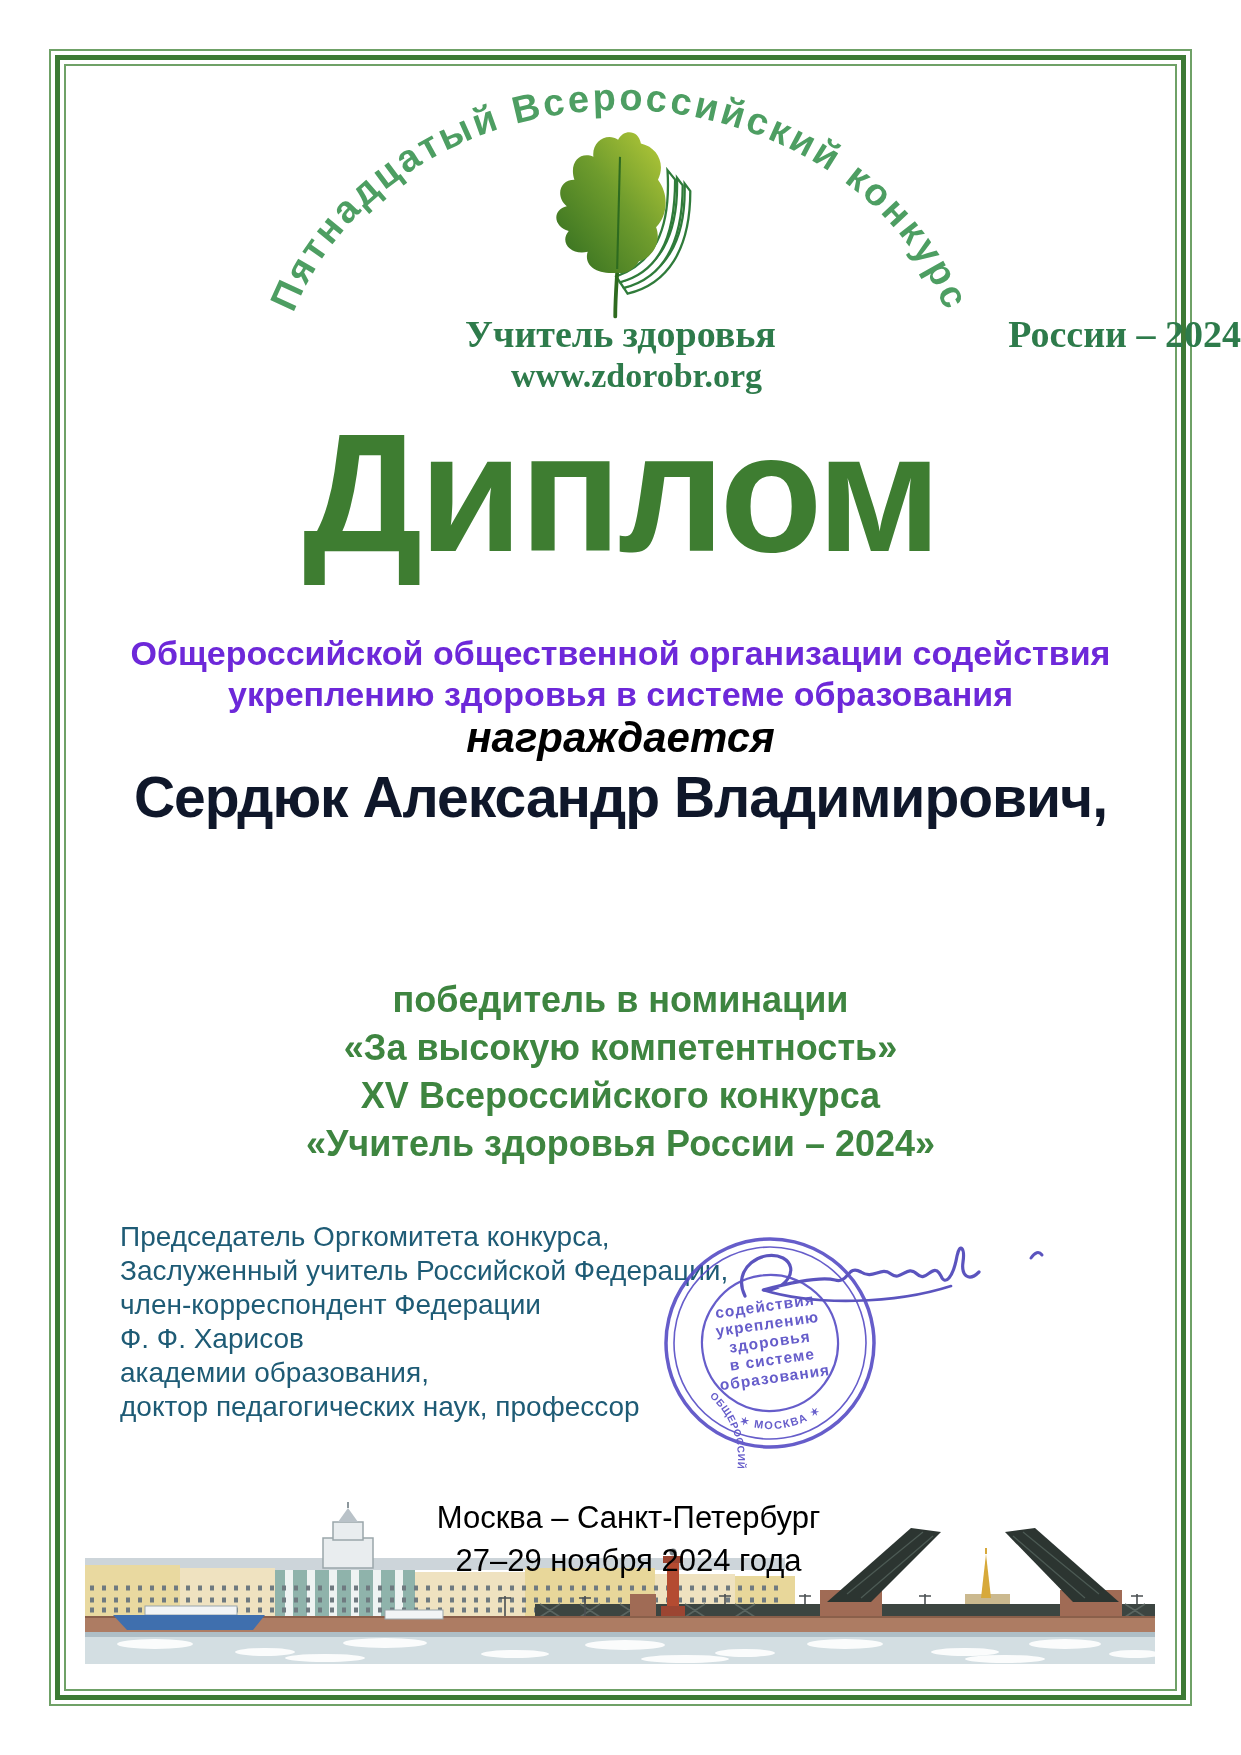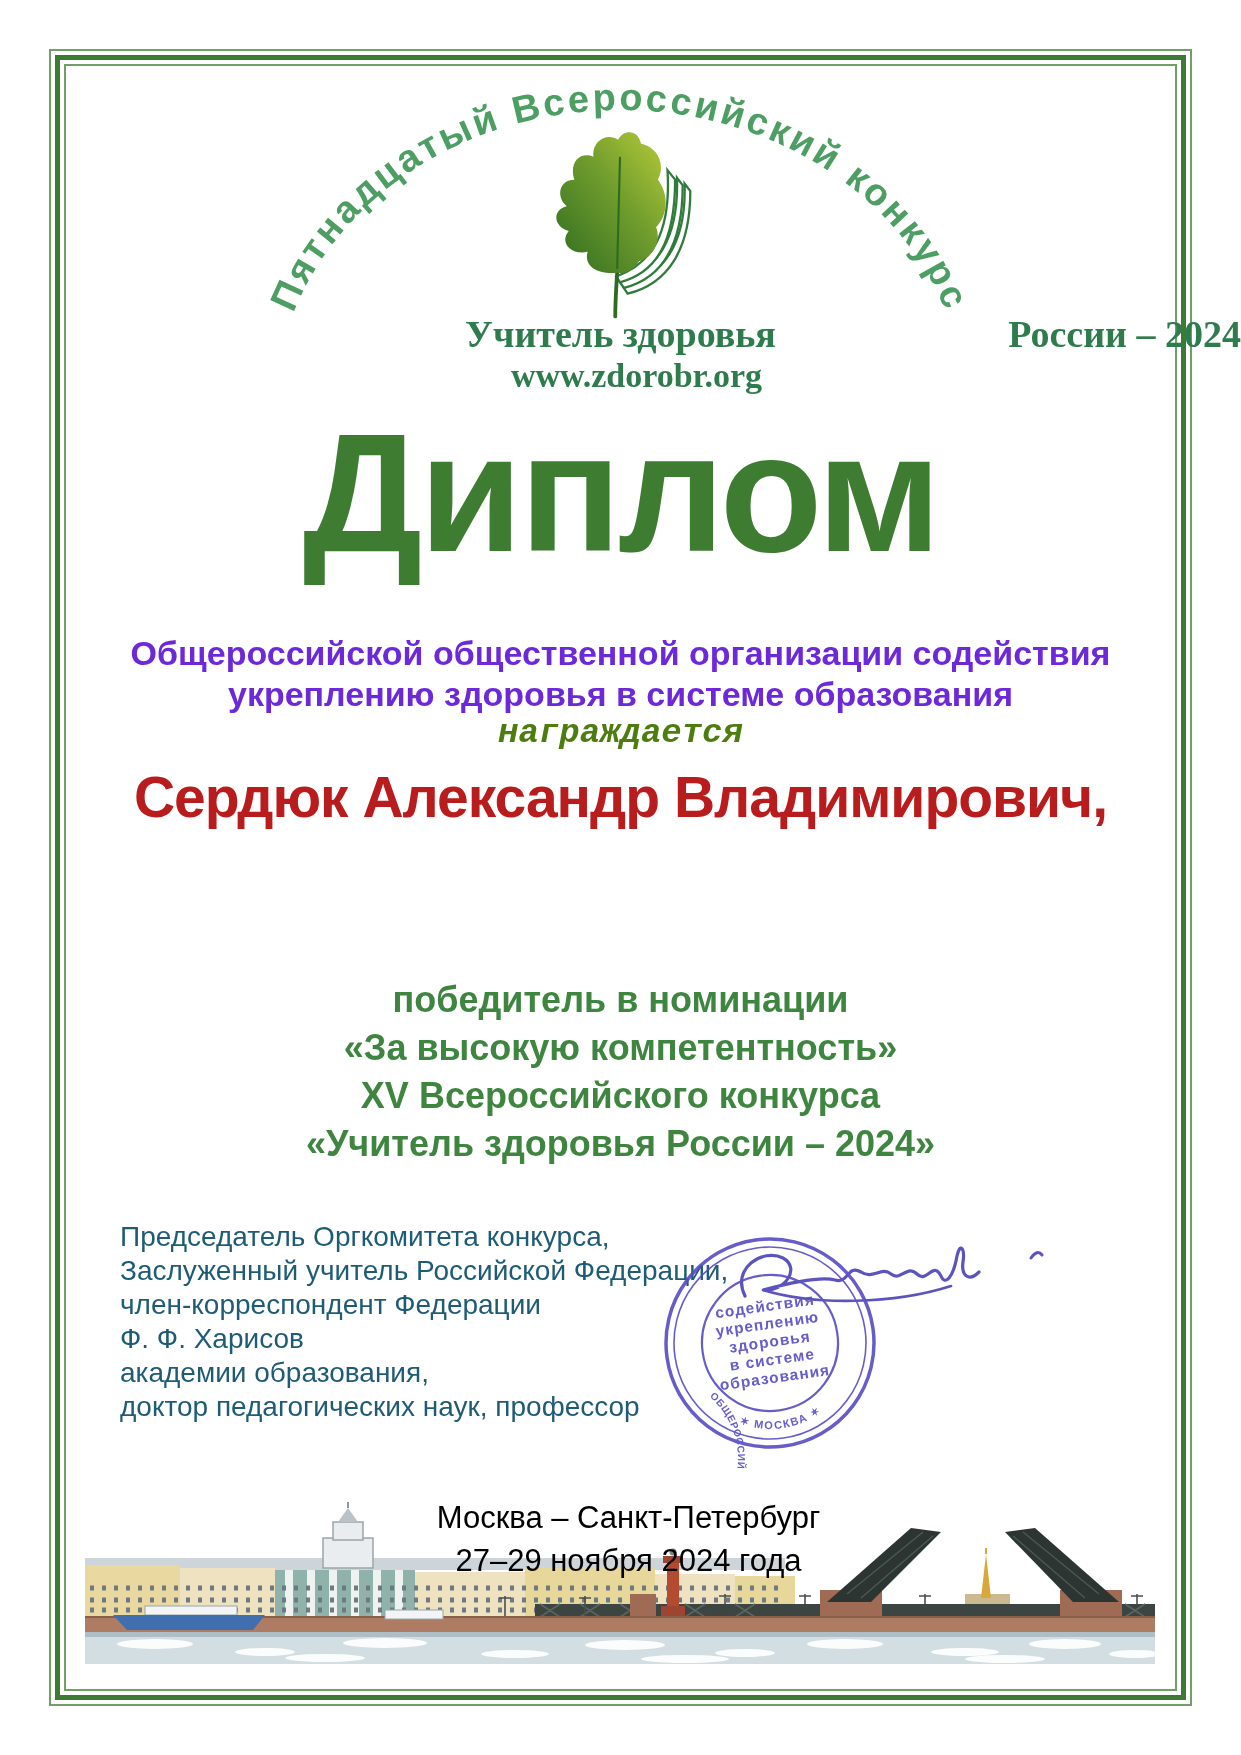--- a/index.html
+++ b/index.html
@@ -17,22 +17,22 @@
   .logo-svg{position:absolute;left:525px;top:118px;width:190px;height:205px;}
 
   .centered{position:absolute;left:0;width:1241px;text-align:center;}
   .contest-name1{top:268px;font-family:"Liberation Serif",serif;font-weight:bold;font-size:38px;color:#2e7b4b;margin-top:44px;}
   .contest-name2{top:312px;font-family:"Liberation Serif",serif;font-weight:bold;font-size:38px;color:#2e7b4b;text-align:right;}
   .website{top:357px;font-family:"Liberation Serif",serif;font-weight:bold;font-size:34px;color:#2e7b4b;margin-left:16px;}
 
   .doc-title{top:404px;font-size:168px;line-height:178px;font-weight:bold;color:#3e7d31;letter-spacing:-3px;}
 
   .issuer{top:633px;font-size:34px;line-height:41px;font-weight:bold;color:#6d28d9;}
-  .award-verb{top:714px;font-size:34px;font-style:italic;font-weight:600;color:#4d7c0f;font-family:Liberation Mono, monospace;}
-  .recipient-name{top:764px;font-size:57px;font-weight:bold;color:#b91c1c;letter-spacing:-1px;}
+  .award-verb{top:714px;font-size:42px;font-style:italic;font-weight:600;color:#000000;}
+  .recipient-name{top:764px;font-size:57px;font-weight:bold;color:#0f172a;letter-spacing:-1px;}
   .recipient-desc{top:852px;font-size:32px;line-height:45px;color:#161616;}
 
   .nomination{top:976px;font-size:36px;line-height:48px;font-weight:bold;color:#3e8540;}
 
   .signatory{position:absolute;left:120px;top:1220px;font-size:28px;line-height:34px;color:#1e5b75;text-align:left;z-index:2;}
 
   .stamp-svg{position:absolute;left:635px;top:1218px;width:430px;height:250px;z-index:3;opacity:.9;}
 
   .event{top:1496px;font-size:31px;line-height:43px;color:#000;z-index:2;padding-left:8px;}
 

